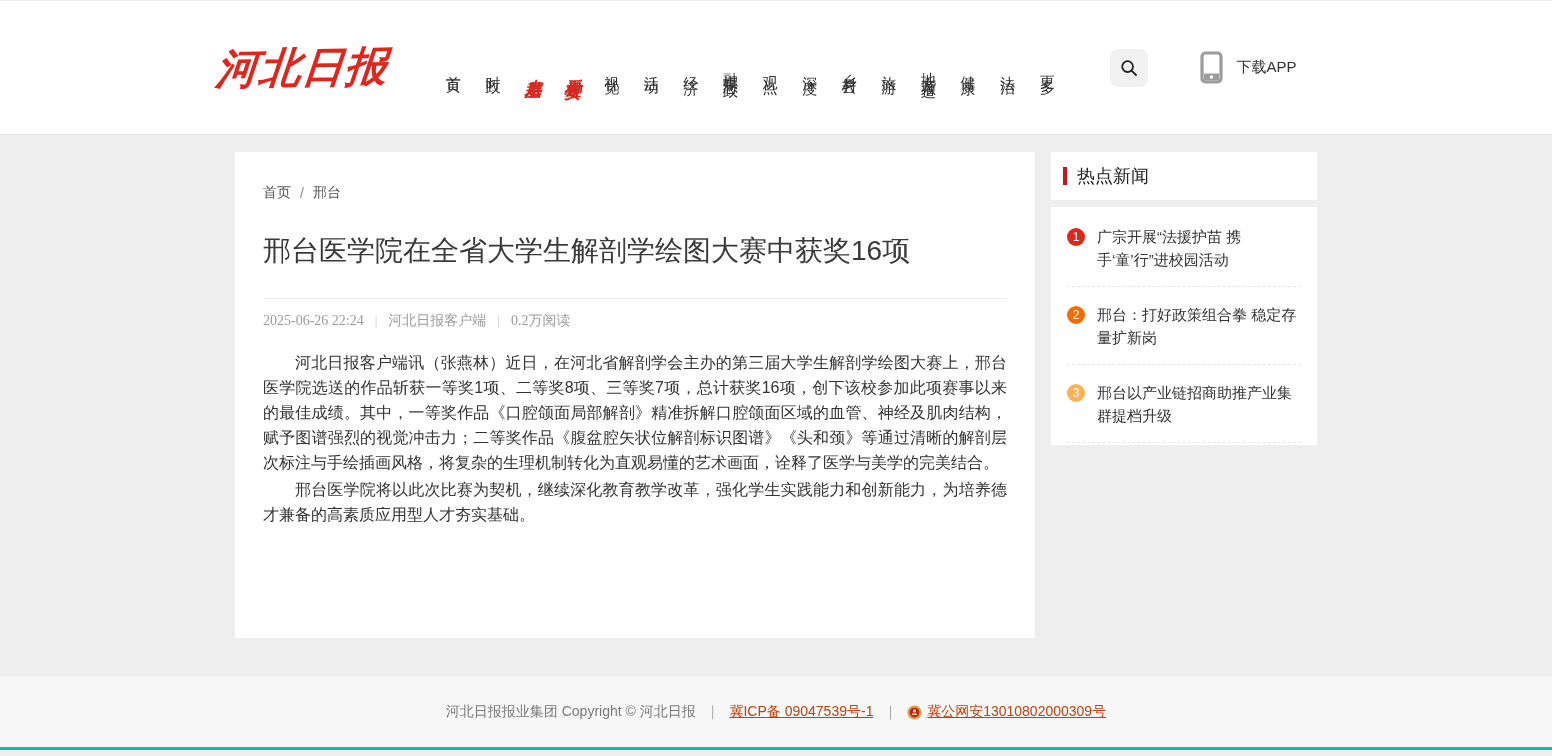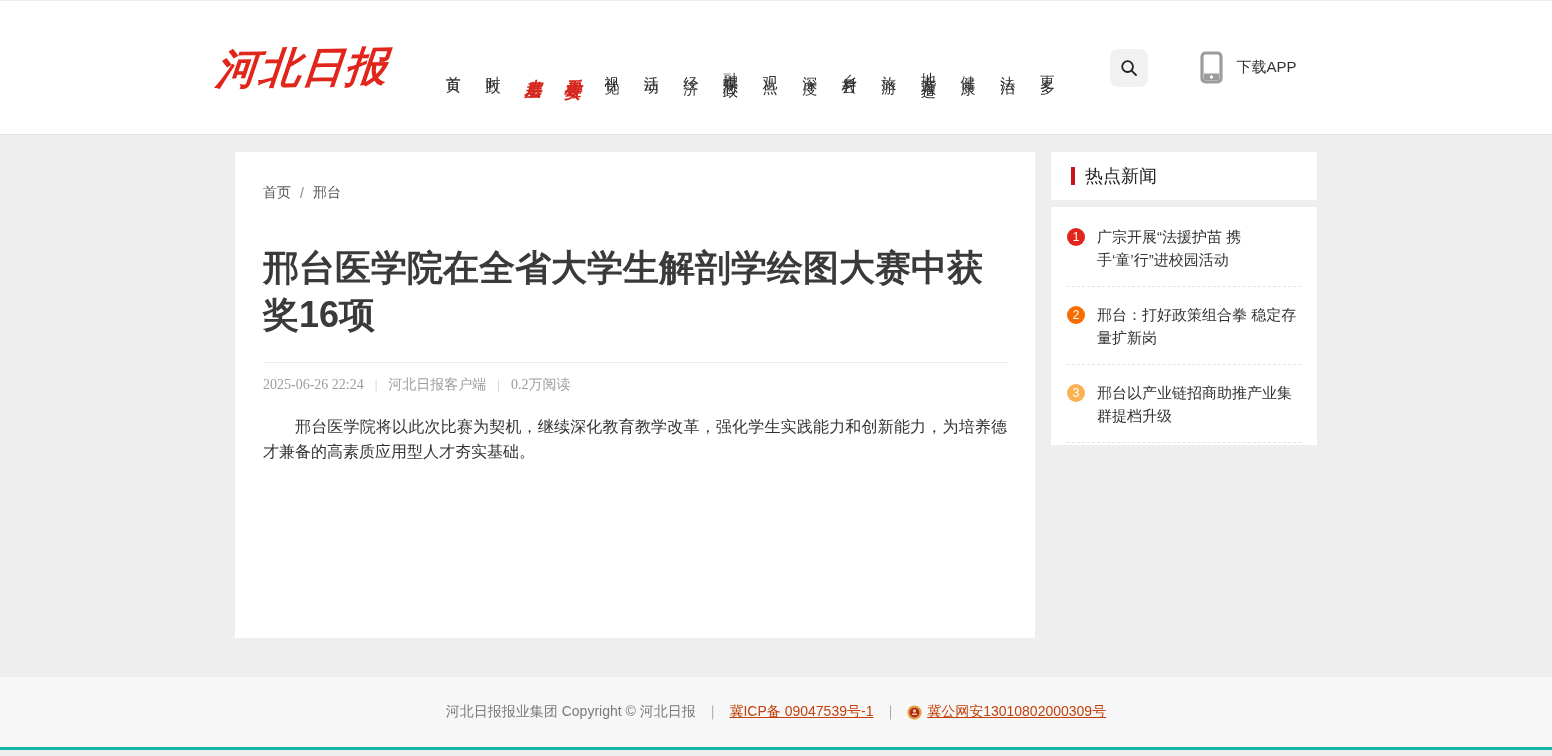--- a/index.html
+++ b/index.html
@@ -42,36 +42,36 @@
   .download-app { margin-left:14px; font-size:15px; color:#333; cursor:pointer; }
 
   
   .content { position:absolute; top:152px; left:235px; width:1082px; display:flex; gap:16px; align-items:flex-start; }
 
   .article-card { width:800px; min-height:486px; background:#fff; padding:32px 28px 46px; }
   .breadcrumb { font-size:14px; color:#575757; display:flex; gap:9px; align-items:center; }
   .breadcrumb .crumb { cursor:pointer; }
   .breadcrumb .sep { color:#8a8a8a; }
   .article-title {
-    margin-top:42px; max-width:728px;
-    font-size:36px; line-height:47px; font-weight:700; color:#3a3a3a;
+    margin-top:25px; max-width:728px;
+    font-size:28px; line-height:47px; font-weight:400; color:#3a3a3a;
   }
   .meta-divider { border:none; border-top:1px solid #ececec; margin-top:24px; }
   .article-meta { margin-top:13px; font-size:14px; color:#9d9d9d; display:flex; align-items:center;font-family:Liberation Serif, serif; }
   .meta-sep { margin:0 11px; color:#c9c9c9; font-size:13px; }
   .article-body { margin-top:8px; }
   .article-body p {
     margin-top:20px; font-size:16px; line-height:25px; color:#333;
     text-align:justify; text-indent:2em;
   }
   .article-body p + p { margin-top:2px; }
 
   
   .sidebar { width:266px; }
-  .hot-title-card { background:#fff; height:48px; display:flex; align-items:center; padding:0 20px; }
+  .hot-title-card { background:#fff; height:48px; display:flex; align-items:center; padding:0 12px; }
   .hot-accent { width:4px; height:18px; background:#c7161d; margin-right:10px; }
   .hot-title { font-size:18px; color:#222; }
   .hot-list-card { background:#fff; margin-top:7px; padding:2px 16px; }
   .hot-item { display:flex; padding:16px 0 15px; border-bottom:1px dashed #e4e4e4; cursor:pointer; }
   .hot-badge {
     flex:0 0 18px; width:18px; height:18px; border-radius:50%;
     color:#fff; font-size:12px; line-height:1;
     display:flex; align-items:center; justify-content:center;
     margin-right:12px; margin-top:3px;
   }
@@ -185,20 +185,21 @@
 
     <div class="article-meta">
       <span>2025-06-26 22:24</span>
       <span class="meta-sep">|</span>
       <span>河北日报客户端</span>
       <span class="meta-sep">|</span>
       <span>0.2万阅读</span>
     </div>
 
     <div class="article-body">
+      <p>河北日报客户端讯（张燕林）近日，在河北省解剖学会主办的第三届大学生解剖学绘图大赛上，邢台医学院选送的作品斩获一等奖1项、二等奖8项、三等奖7项，总计获奖16项，创下该校参加此项赛事以来的最佳成绩。其中，一等奖作品《口腔颌面局部解剖》精准拆解口腔颌面区域的血管、神经及肌肉结构，赋予图谱强烈的视觉冲击力；二等奖作品《腹盆腔矢状位解剖标识图谱》《头和颈》等通过清晰的解剖层次标注与手绘插画风格，将复杂的生理机制转化为直观易懂的艺术画面，诠释了医学与美学的完美结合。</p>
       <p>邢台医学院将以此次比赛为契机，继续深化教育教学改革，强化学生实践能力和创新能力，为培养德才兼备的高素质应用型人才夯实基础。</p>
     </div>
   </div>
 
   <div class="sidebar">
     <div class="hot-title-card">
       <span class="hot-accent"></span>
       <span class="hot-title">热点新闻</span>
     </div>
 

